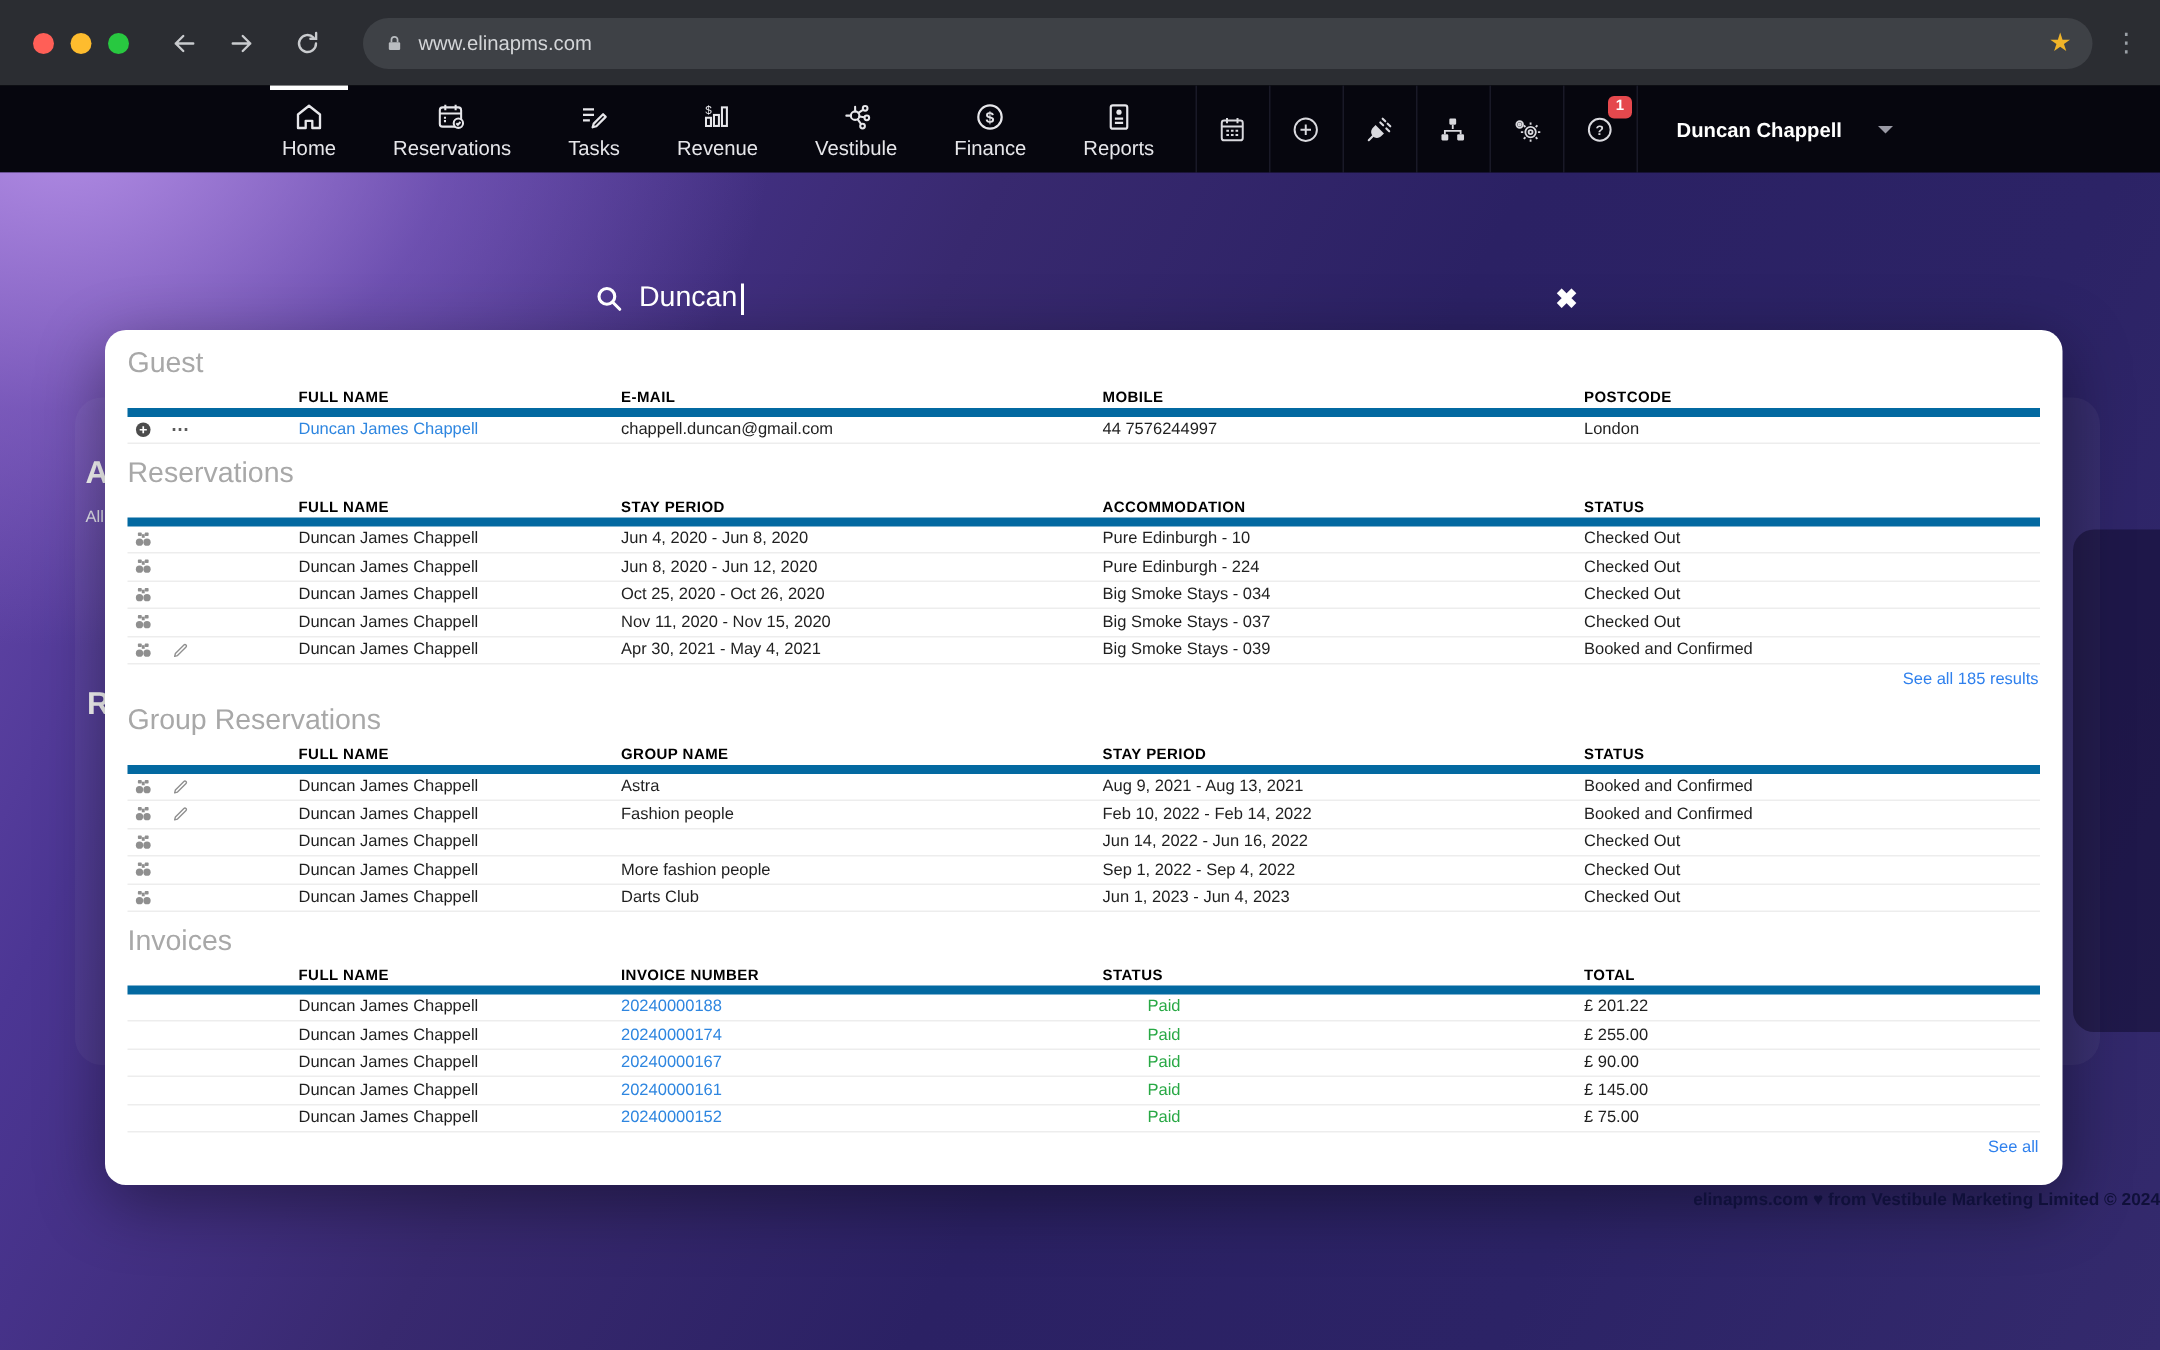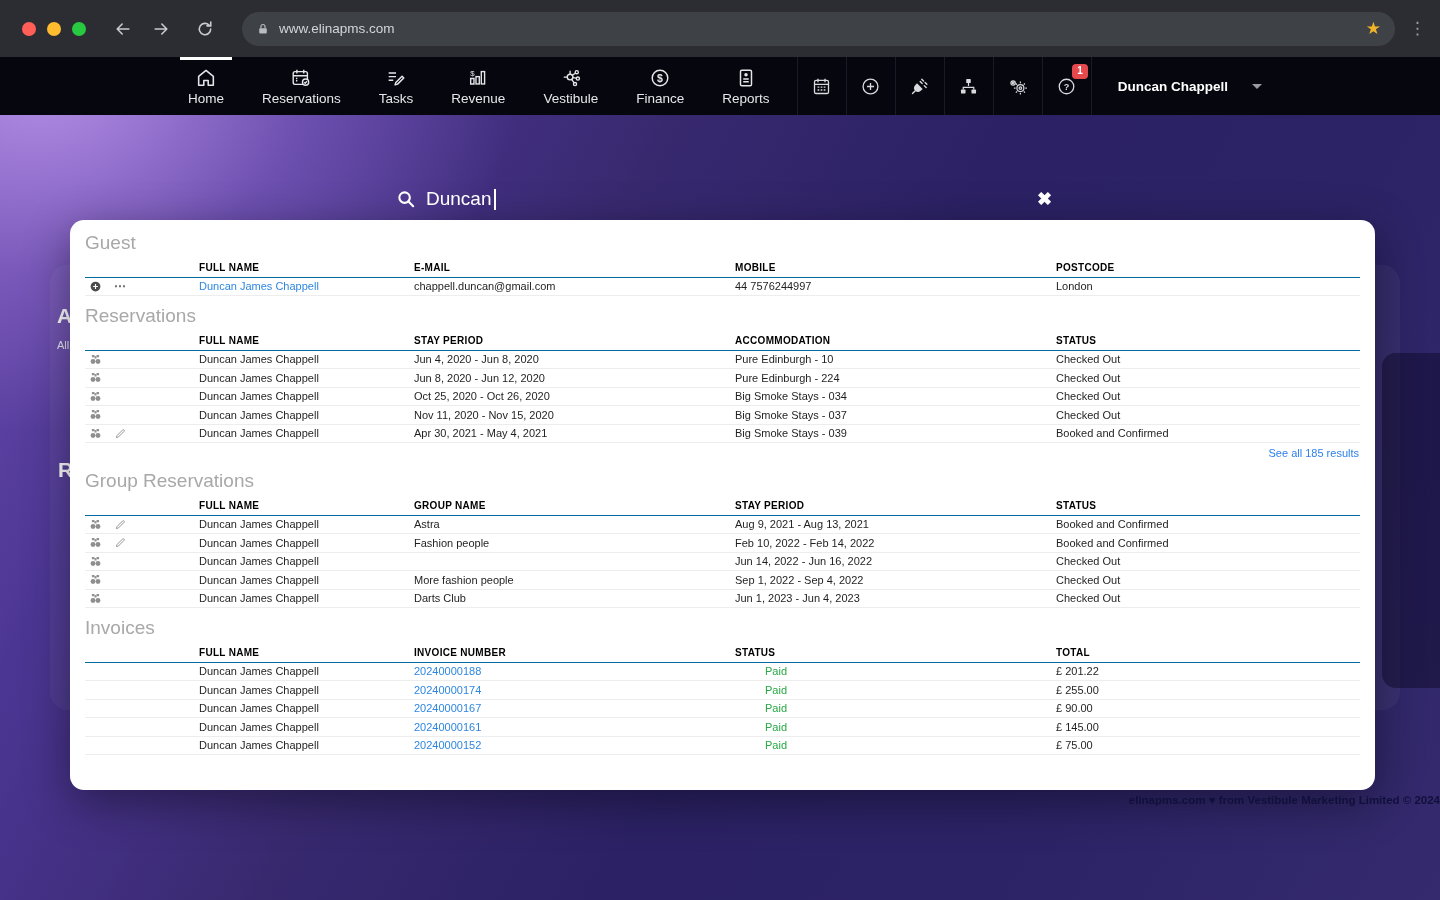--- a/index.html
+++ b/index.html
@@ -49,21 +49,21 @@
   .search-row .sicon svg { width:20px; height:20px; display:block; }
   .search-text { font-size:19px; margin-left:10px; }
   .caret { display:inline-block; width:2px; height:21px; background:#fff; margin-left:2px; vertical-align:-4px; }
   .search-close { margin-left:auto; font-size:18px; font-weight:bold; cursor:pointer; line-height:1; }
 
   
   .modal { position:absolute; left:70px; top:105px; width:1305px; height:570px; background:#fff; border-radius:14px; box-shadow:0 12px 45px rgba(0,0,0,.4); padding:8px 15px 6px 15px; z-index:2; overflow:hidden; }
   .section-title { font-size:19px; color:#a8a8a8; margin:9px 0 5px 0; font-weight:400; }
   .result-section:first-child .section-title { margin-top:4px; }
   .trow { display:grid; grid-template-columns:114px 215px 321px 321px 1fr; align-items:center; min-height:18.5px; border-bottom:1px solid #ededed; font-size:11px; color:#1f1f1f; }
-  .trow.thead { border-bottom:1px solid #0369a1; }
+  .trow.thead { border-bottom:6px solid #0369a1; }
   .thead .tcell { font-size:10px; font-weight:bold; color:#000; letter-spacing:.3px; }
   .tcell { white-space:nowrap; overflow:hidden; text-overflow:ellipsis; padding-right:8px; }
   .icell { display:flex; align-items:center; gap:12px; padding-left:4px; color:#8f8f8f; }
   .icell .ric { display:flex; cursor:pointer; }
   .icell svg { width:13px; height:13px; }
   .icell .more { color:#5a5a5a; font-weight:bold; font-size:12px; letter-spacing:1px; cursor:pointer; line-height:0.6; }
   .tcell.link { color:#2e86e0; cursor:pointer; }
   .tcell.paid { color:#27a844;margin-left:30px; }
   .see-all { text-align:right; font-size:11px; color:#2f80ed; padding:4px 1px 2px 0; }
   .see-all span { cursor:pointer; }
@@ -536,17 +536,18 @@
           <span class="tcell paid">Paid</span>
           <span class="tcell">£ 145.00</span>
         </div>
         <div class="trow">
           <span class="icell"></span>
           <span class="tcell">Duncan James Chappell</span>
           <span class="tcell link">20240000152</span>
           <span class="tcell paid">Paid</span>
           <span class="tcell">£ 75.00</span>
         </div>
+        <div class="see-all"><span>See all</span></div>
       </section>
     </div>
 
   <div class="footer">elinapms.com ♥ from Vestibule Marketing Limited © 2024</div>
 </div>
 
 </body></html>

